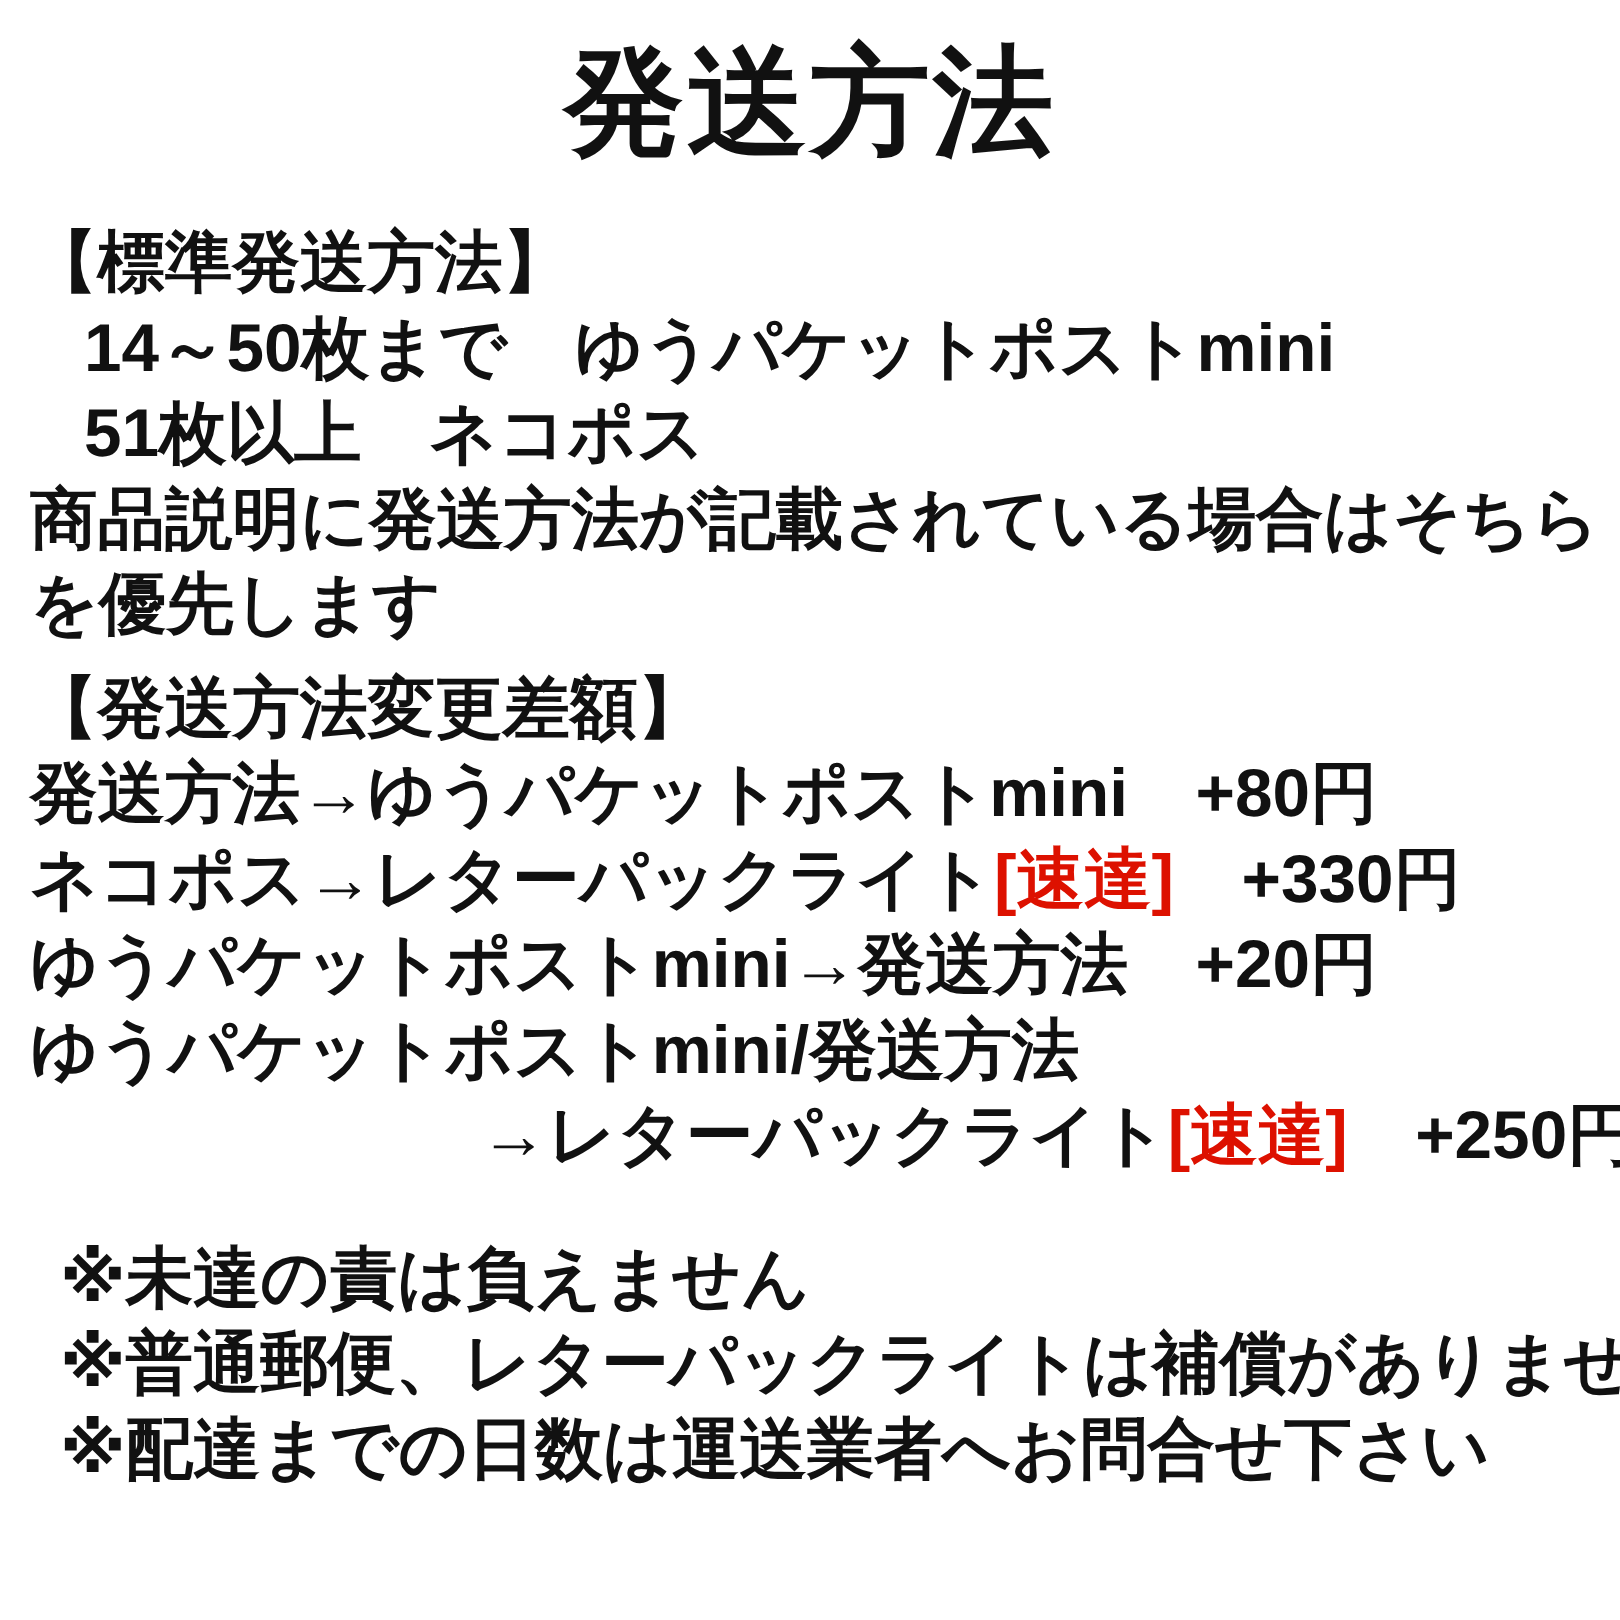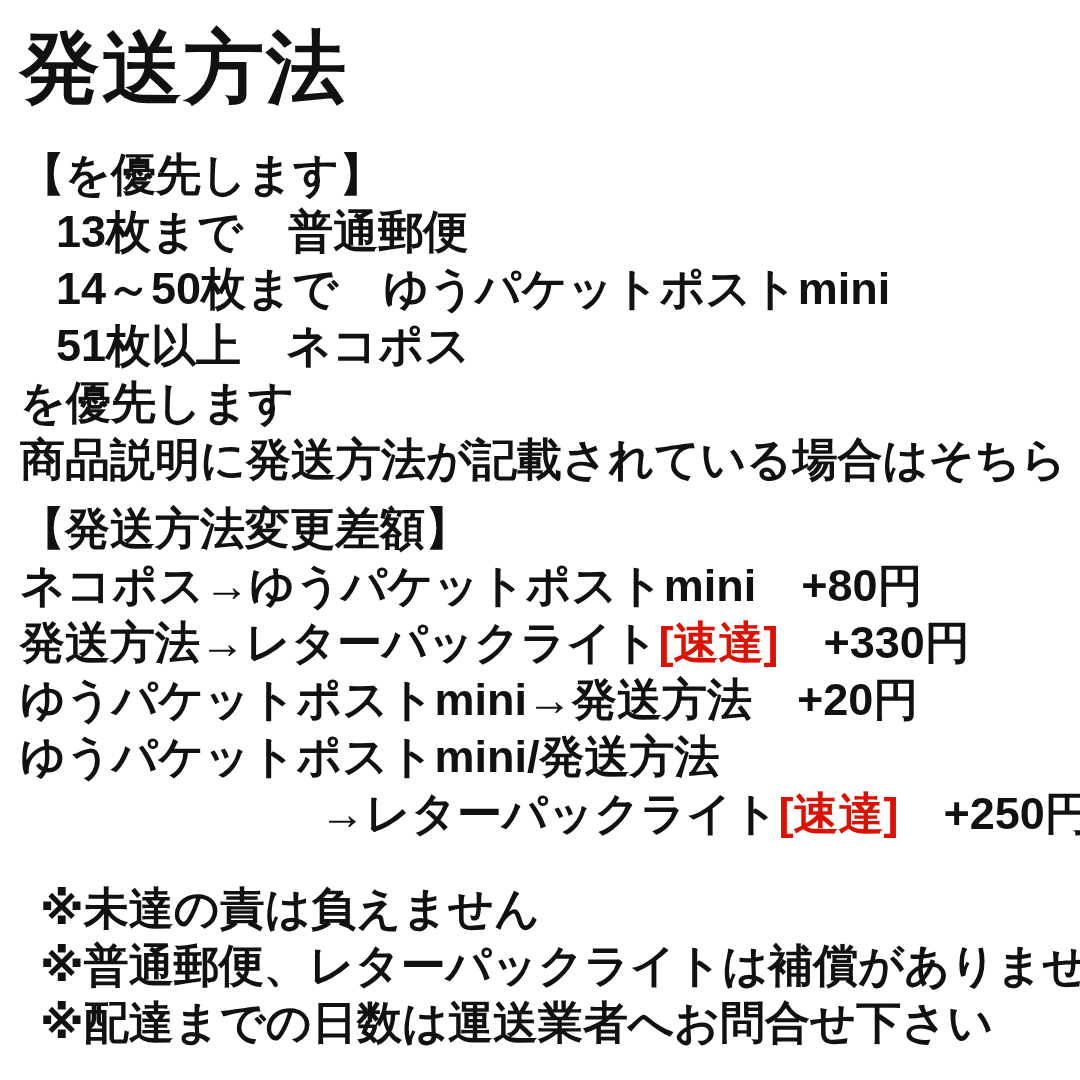--- a/index.html
+++ b/index.html
@@ -16,20 +16,21 @@
     font-family: "Liberation Sans", "DejaVu Sans", sans-serif;
     overflow: hidden;
     box-sizing: border-box;
     padding: 0 20px;
   }
   .title {
     margin: 20px 0 30px 0;
     font-size: 80px;
     line-height: 96px;
     font-weight: 700;
+    text-align: center;
     letter-spacing: 2px;
   }
   .line {
     font-size: 45px;
     line-height: 57px;
     font-weight: 600;
     white-space: nowrap;
     letter-spacing: 0px;
   }
   .section-heading {
@@ -55,34 +56,33 @@
   }
 </style>
 </head>
 <body>
 
 <div class="page">
 
   <h1 class="title">発送方法</h1>
 
   <div>
-    <div class="line section-heading">【を優先します】</div>
-    <div class="line indent-item">13枚まで　普通郵便</div>
+    <div class="line section-heading">【標準発送方法】</div>
     <div class="line indent-item">14～50枚まで　ゆうパケットポストmini</div>
     <div class="line indent-item">51枚以上　ネコポス</div>
+    <div class="line">商品説明に発送方法が記載されている場合はそちら</div>
     <div class="line">を優先します</div>
-    <div class="line">商品説明に発送方法が記載されている場合はそちら</div>
   </div>
 
   <div>
     <div class="line section-heading diff-heading">【発送方法変更差額】</div>
 
-    <div class="line"><span>ネコポス→ゆうパケットポストmini</span><span class="red"></span><span>　+80円</span></div>
+    <div class="line"><span>発送方法→ゆうパケットポストmini</span><span class="red"></span><span>　+80円</span></div>
 
-    <div class="line"><span>発送方法→レターパックライト</span><span class="red">[速達]</span><span>　+330円</span></div>
+    <div class="line"><span>ネコポス→レターパックライト</span><span class="red">[速達]</span><span>　+330円</span></div>
 
     <div class="line"><span>ゆうパケットポストmini→発送方法</span><span class="red"></span><span>　+20円</span></div>
 
     <div class="line"><span>ゆうパケットポストmini/発送方法</span></div>
 
     <div class="line row-indent"><span>→レターパックライト</span><span class="red">[速達]</span><span>　+250円</span></div>
   </div>
 
   <div class="notes-block">
     <div class="line">※未達の責は負えません</div>

